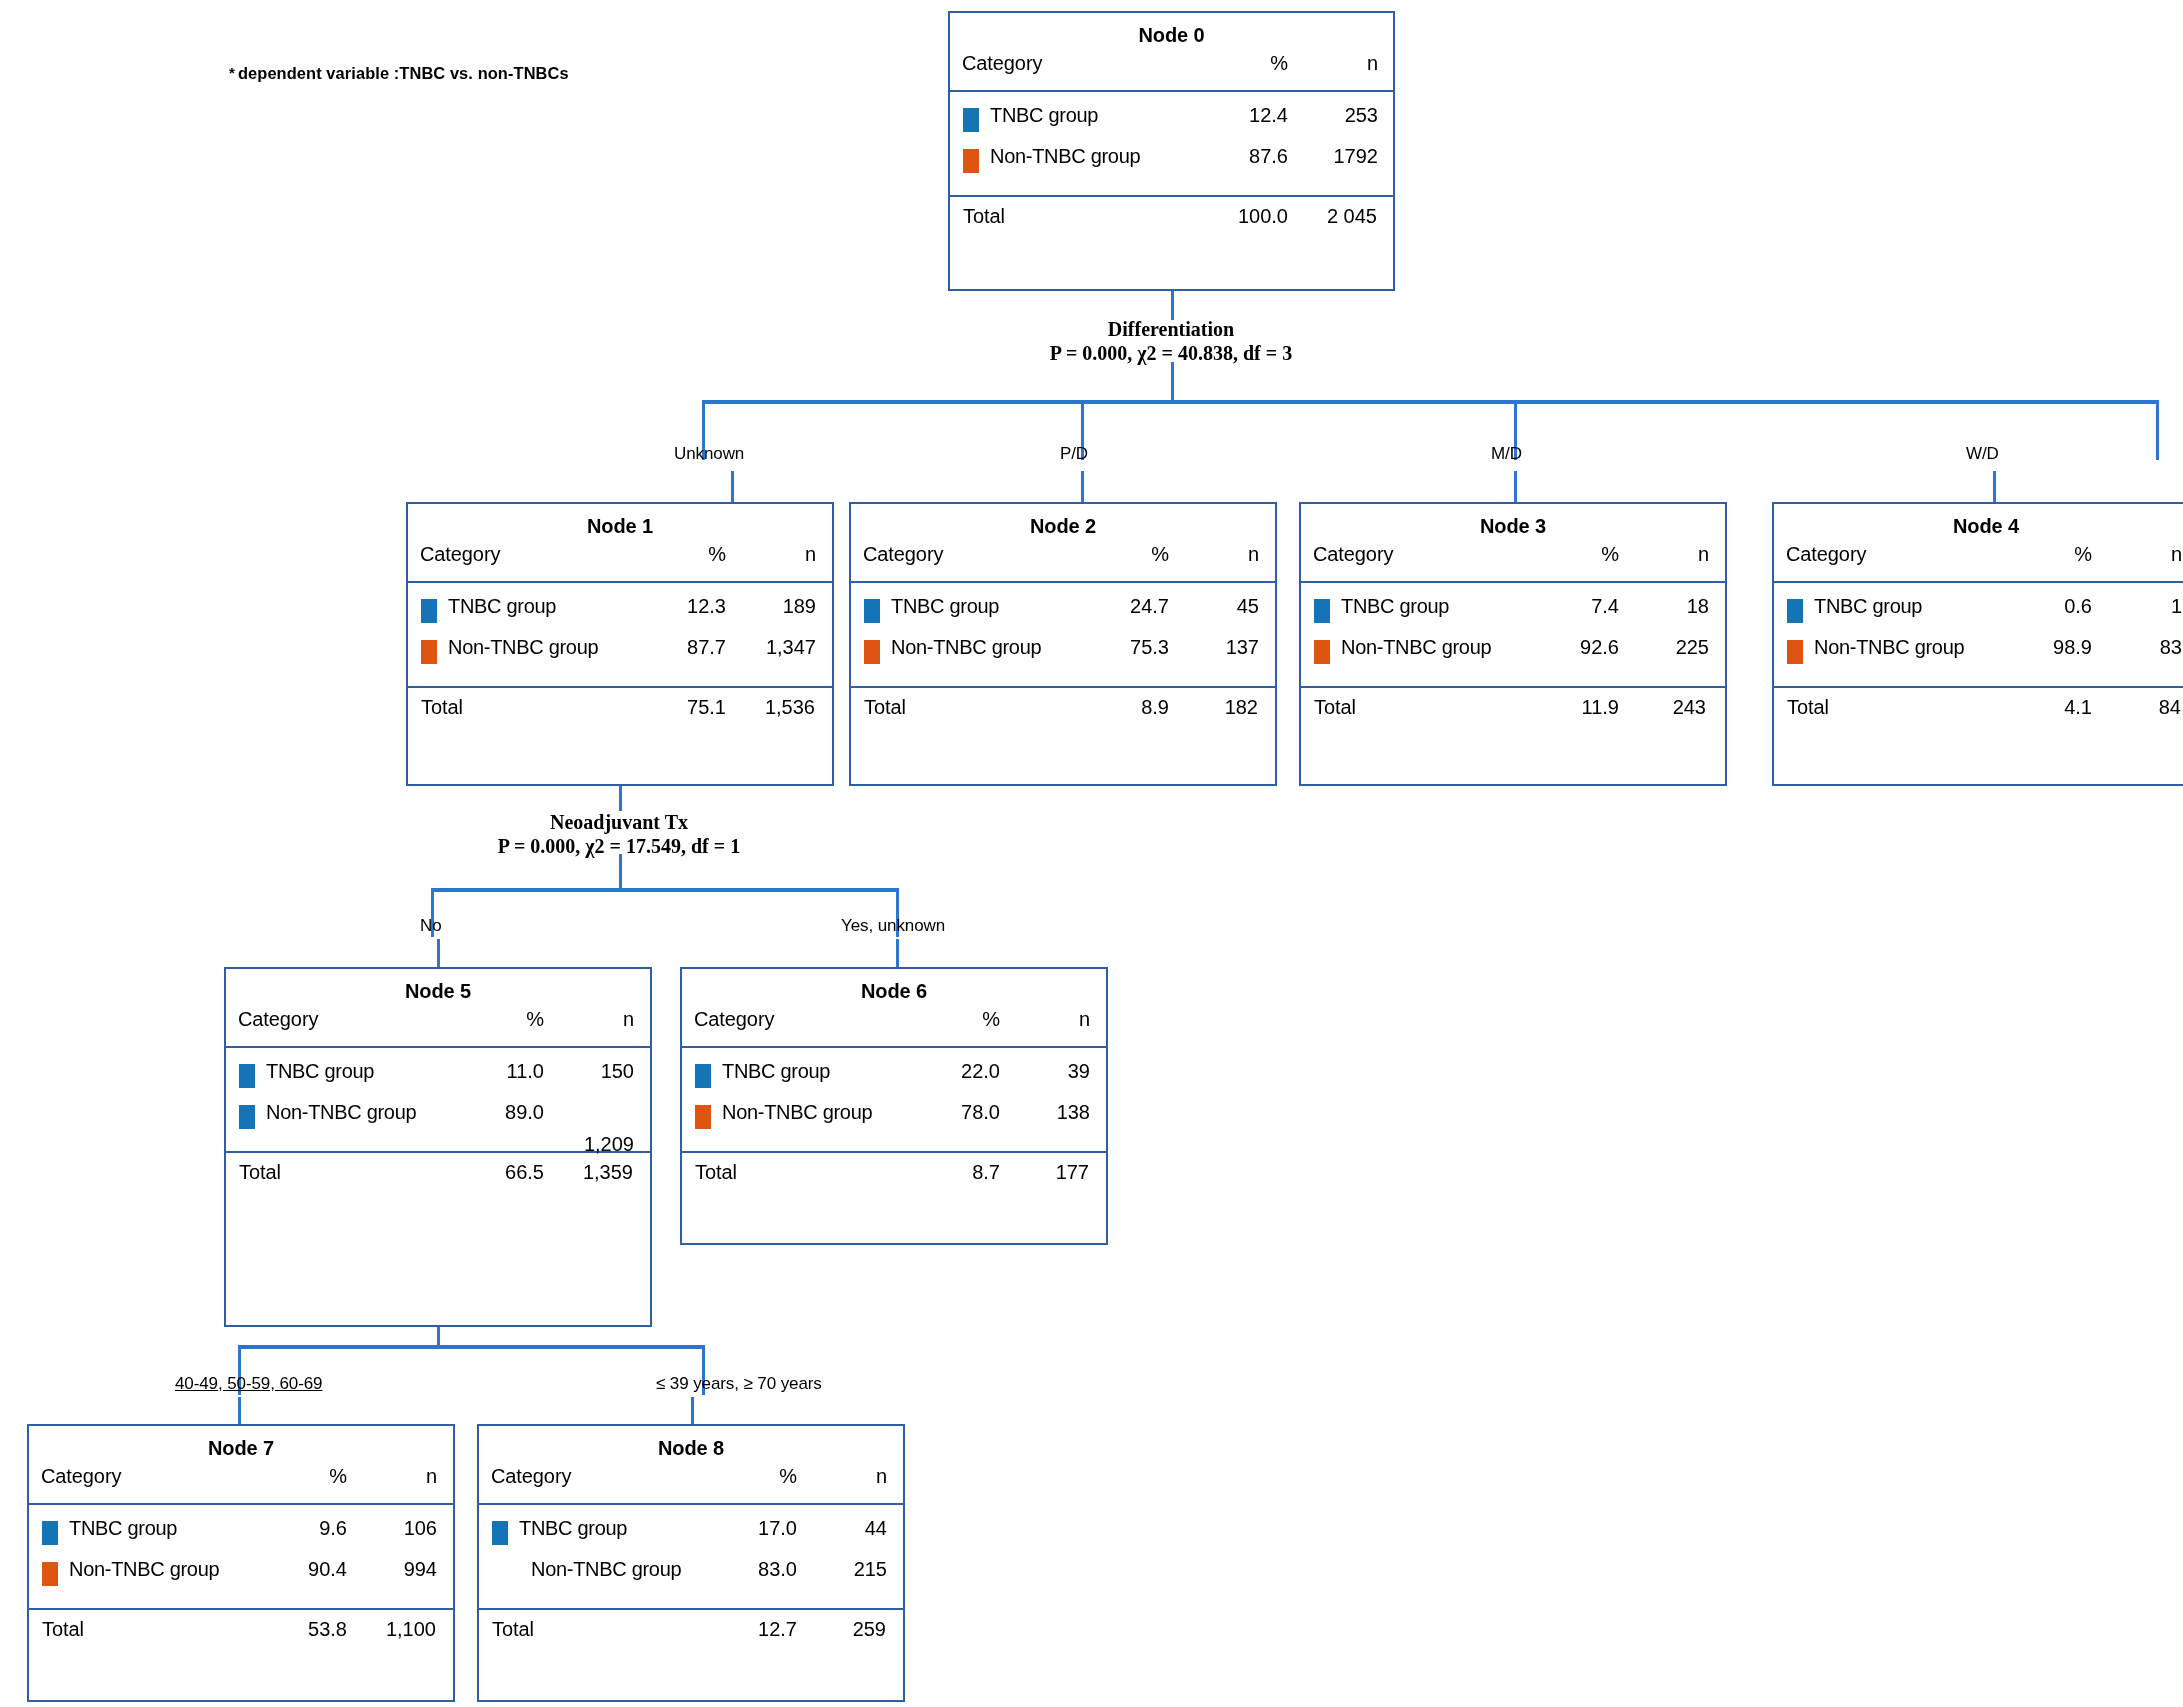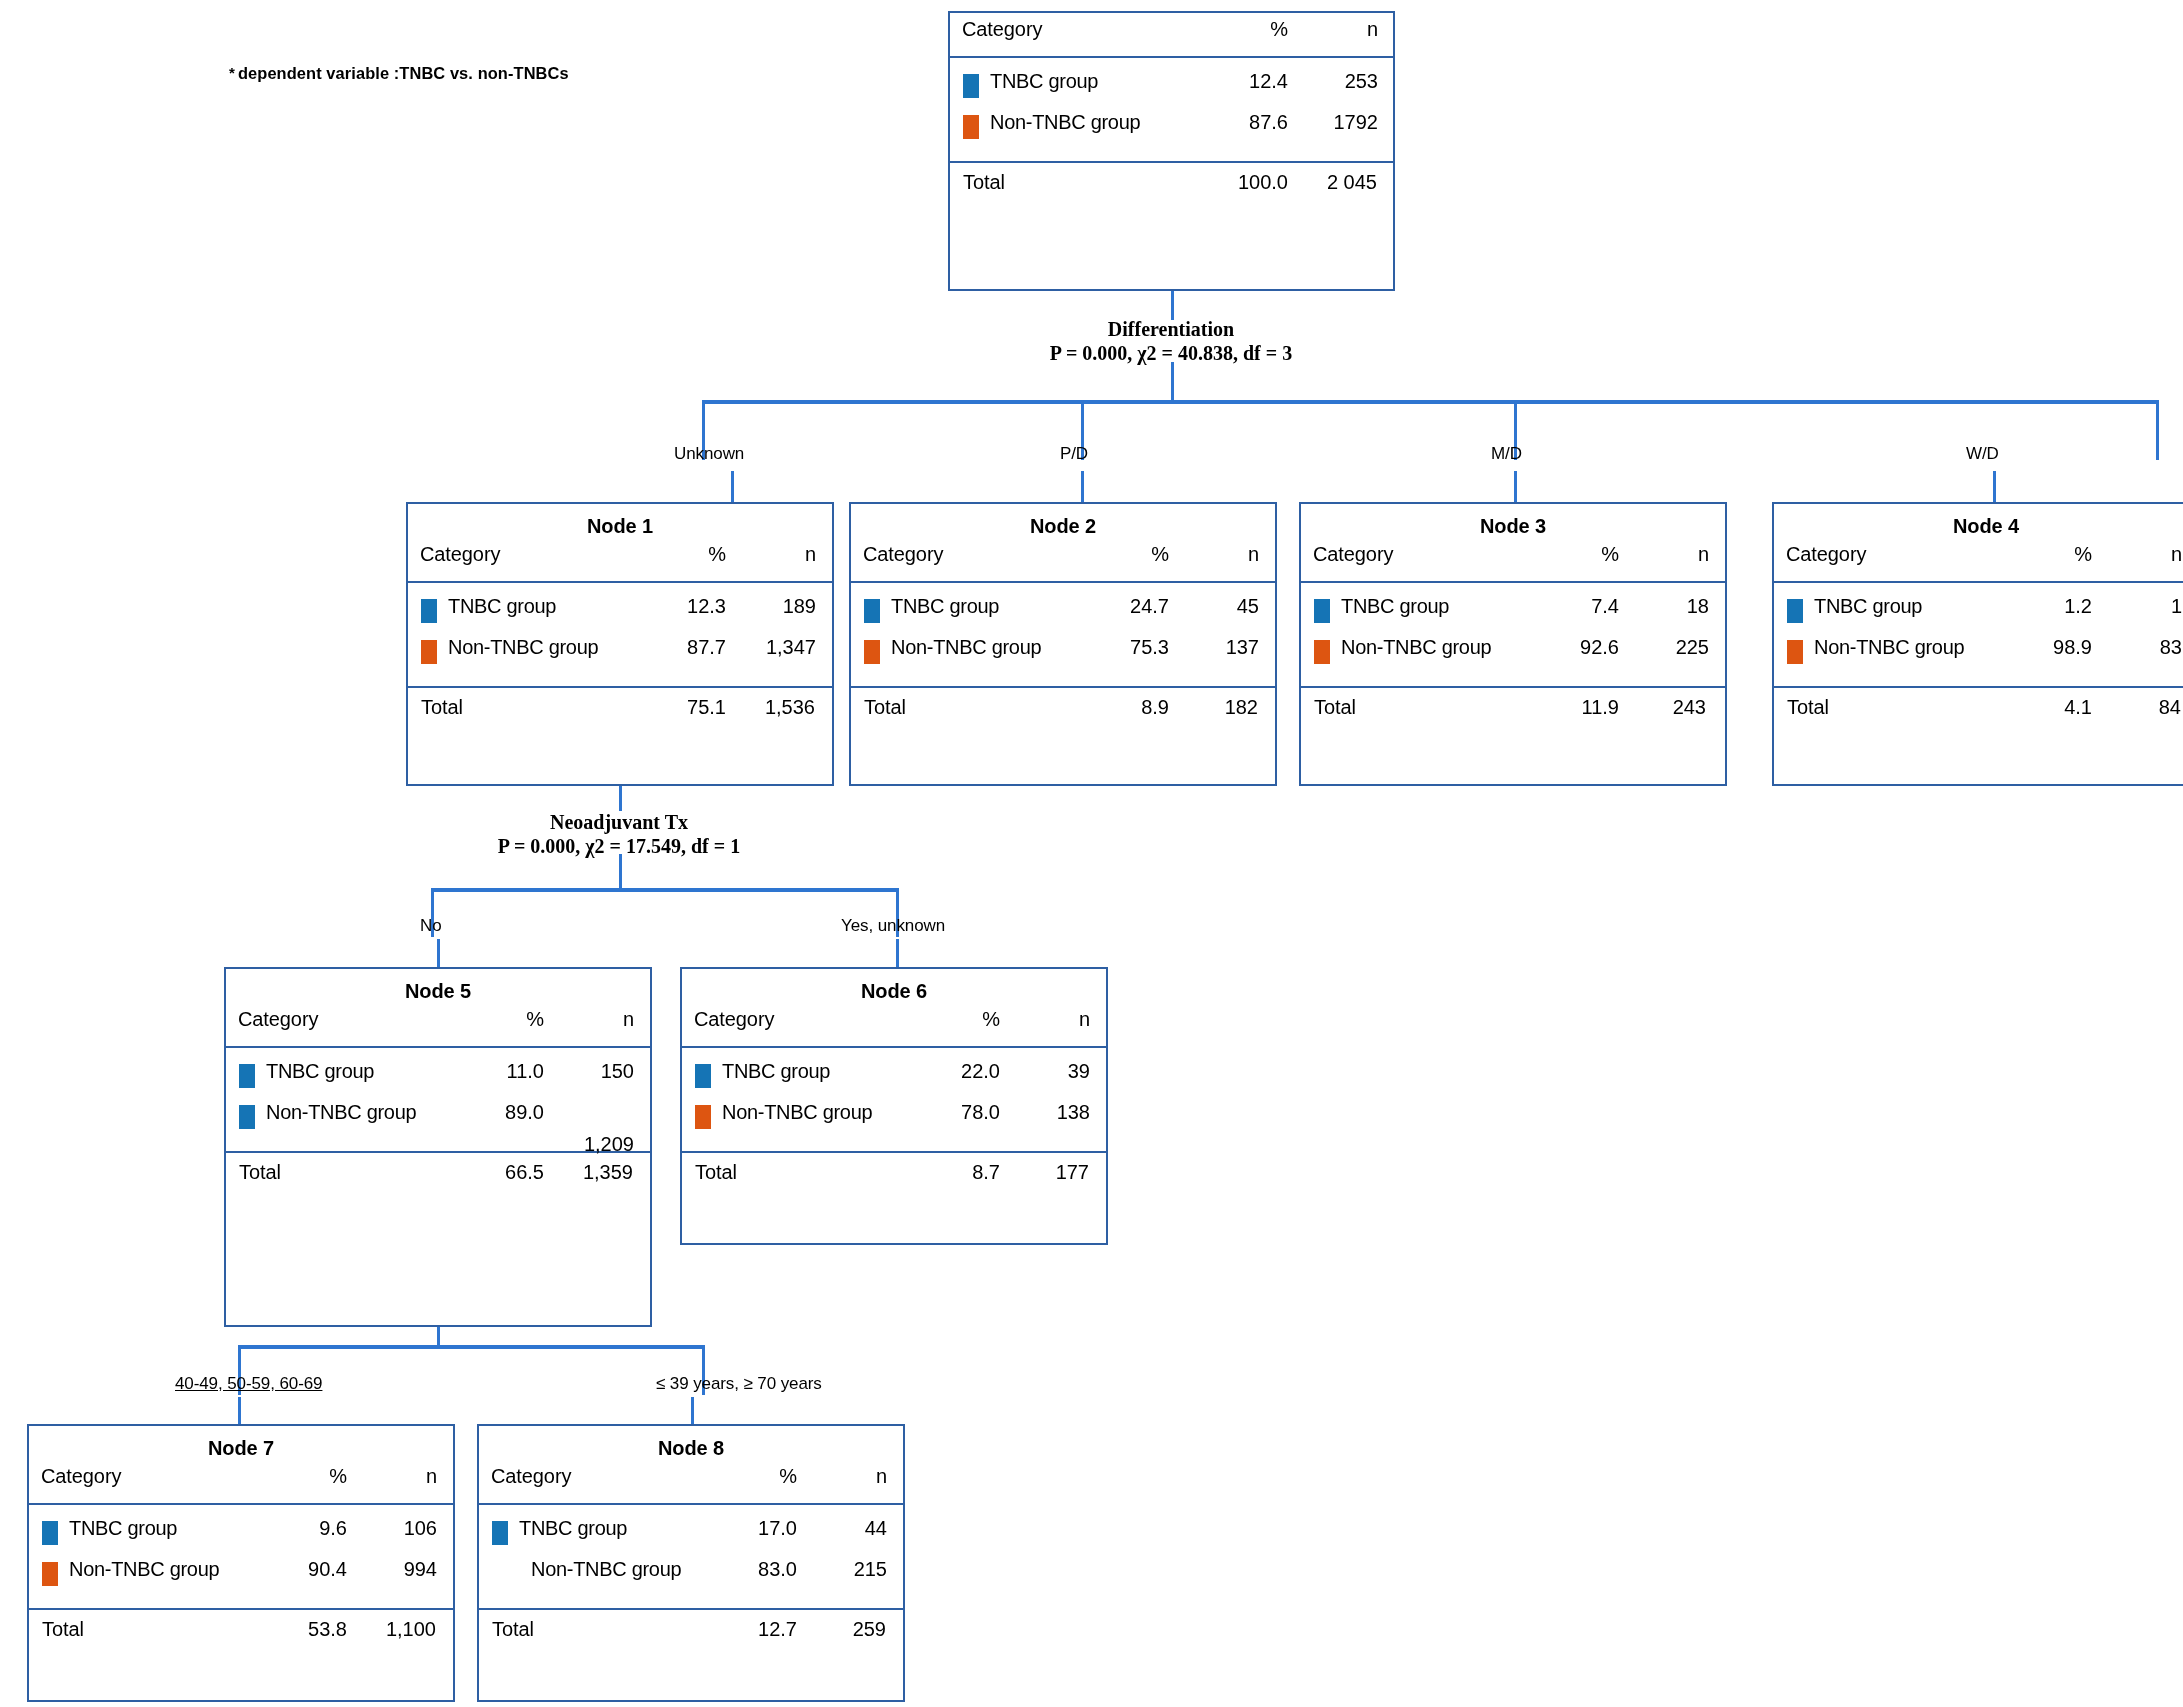--- a/index.html
+++ b/index.html
@@ -101,20 +101,21 @@
 <div class="branch" style="left:1491px;top:444px;">M/D</div>
 <div class="branch" style="left:1966px;top:444px;">W/D</div>
 
 <div class="branch" style="left:420px;top:916px;">No</div>
 <div class="branch" style="left:831px;top:916px;margin-left:10px;">Yes, unknown</div>
 
 <div class="branch" style="left:175px;top:1374px;text-decoration:underline;">40-49, 50-59, 60-69</div>
 <div class="branch" style="left:632px;top:1374px;margin-left:24px;">≤ 39 years,  ≥ 70 years</div>
 
 <div class="node" style="left:948px;top:11px;width:447px;height:280px;">
+  <div class="title">Node 0</div>
   <div class="hdr">
     <span class="cat">Category</span>
     <span class="pct" style="left:249px;width:89px;">%</span>
     <span class="nn" style="left:343px;width:85px;">n</span>
   </div>
   <div class="rule"></div>
   <div class="rows">
     <div class="row">
       <span class="sw blue"></span>
       <span class="lbl">TNBC group</span>
@@ -231,21 +232,21 @@
   <div class="hdr">
     <span class="cat">Category</span>
     <span class="pct" style="left:229px;width:89px;">%</span>
     <span class="nn" style="left:323px;width:85px;">n</span>
   </div>
   <div class="rule"></div>
   <div class="rows">
     <div class="row">
       <span class="sw blue"></span>
       <span class="lbl">TNBC group</span>
-      <span class="pct" style="left:229px;width:89px;">1.2</span>
+      <span class="pct" style="left:229px;width:89px;">0.6</span>
       <span class="nn" style="left:323px;width:85px;">1</span>
     </div>
     <div class="row">
       <span class="sw orange"></span>
       <span class="lbl">Non-TNBC group</span>
       <span class="pct" style="left:229px;width:89px;">98.9</span>
       <span class="nn" style="left:323px;width:85px;">83</span>
     </div>
   </div>
   <div class="rule"></div>

